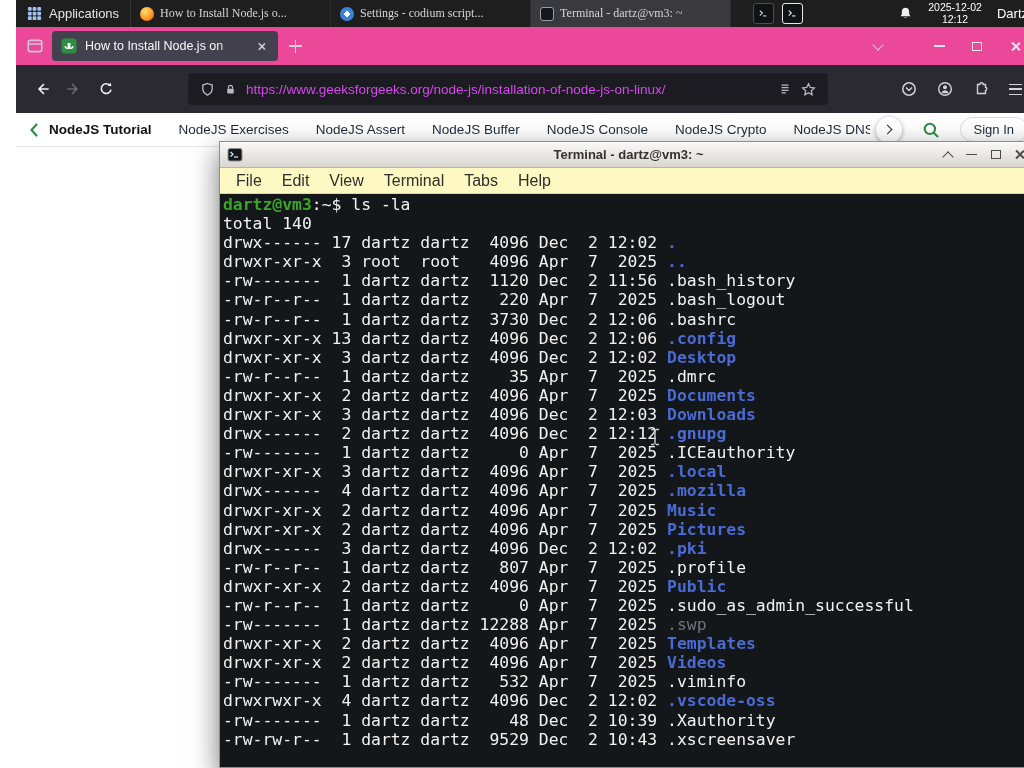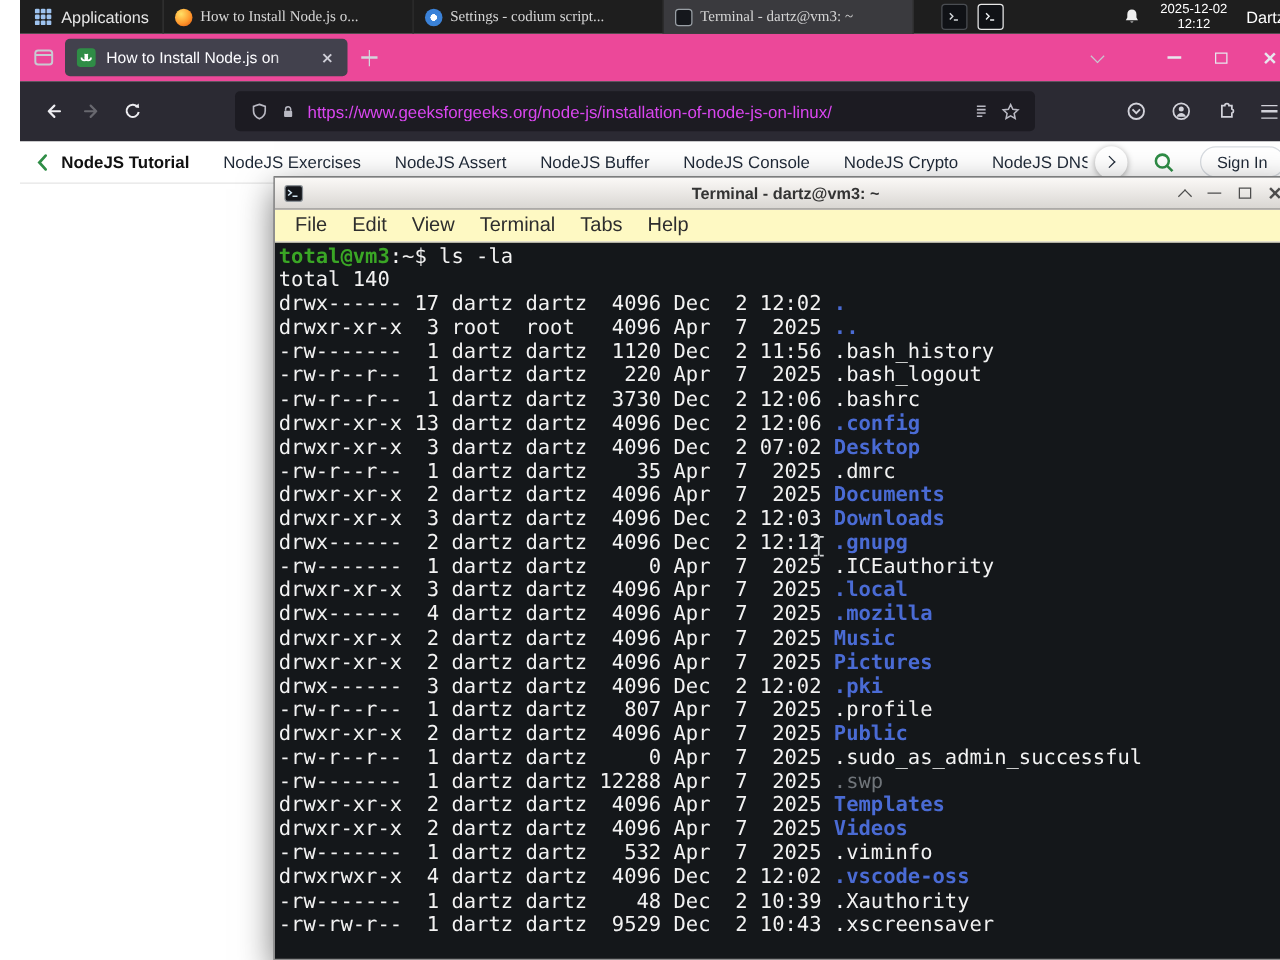--- a/index.html
+++ b/index.html
@@ -327,29 +327,29 @@
     <div class="t-menubar" id="terminal-menu">
         <span class="menu-item">File</span>
         <span class="menu-item">Edit</span>
         <span class="menu-item">View</span>
         <span class="menu-item">Terminal</span>
         <span class="menu-item">Tabs</span>
         <span class="menu-item">Help</span>
       </div>
     <div class="t-content">
       <div id="terminal-lines">
-          <div class="t-line"><span class="c-green">total@vm3</span><span class="c-fg">:~$ ls -la</span></div>
+          <div class="t-line"><span class="c-green">dartz@vm3</span><span class="c-fg">:~$ ls -la</span></div>
           <div class="t-line"><span class="c-fg">total 140</span></div>
           <div class="t-line"><span class="c-fg">drwx------ 17 dartz dartz  4096 Dec  2 12:02 </span><span class="c-dir">.</span></div>
           <div class="t-line"><span class="c-fg">drwxr-xr-x  3 root  root   4096 Apr  7  2025 </span><span class="c-dir">..</span></div>
           <div class="t-line"><span class="c-fg">-rw-------  1 dartz dartz  1120 Dec  2 11:56 </span><span class="c-fg">.bash_history</span></div>
           <div class="t-line"><span class="c-fg">-rw-r--r--  1 dartz dartz   220 Apr  7  2025 </span><span class="c-fg">.bash_logout</span></div>
           <div class="t-line"><span class="c-fg">-rw-r--r--  1 dartz dartz  3730 Dec  2 12:06 </span><span class="c-fg">.bashrc</span></div>
           <div class="t-line"><span class="c-fg">drwxr-xr-x 13 dartz dartz  4096 Dec  2 12:06 </span><span class="c-dir">.config</span></div>
-          <div class="t-line"><span class="c-fg">drwxr-xr-x  3 dartz dartz  4096 Dec  2 07:02 </span><span class="c-dir">Desktop</span></div>
+          <div class="t-line"><span class="c-fg">drwxr-xr-x  3 dartz dartz  4096 Dec  2 12:02 </span><span class="c-dir">Desktop</span></div>
           <div class="t-line"><span class="c-fg">-rw-r--r--  1 dartz dartz    35 Apr  7  2025 </span><span class="c-fg">.dmrc</span></div>
           <div class="t-line"><span class="c-fg">drwxr-xr-x  2 dartz dartz  4096 Apr  7  2025 </span><span class="c-dir">Documents</span></div>
           <div class="t-line"><span class="c-fg">drwxr-xr-x  3 dartz dartz  4096 Dec  2 12:03 </span><span class="c-dir">Downloads</span></div>
           <div class="t-line"><span class="c-fg">drwx------  2 dartz dartz  4096 Dec  2 12:12 </span><span class="c-dir">.gnupg</span></div>
           <div class="t-line"><span class="c-fg">-rw-------  1 dartz dartz     0 Apr  7  2025 </span><span class="c-fg">.ICEauthority</span></div>
           <div class="t-line"><span class="c-fg">drwxr-xr-x  3 dartz dartz  4096 Apr  7  2025 </span><span class="c-dir">.local</span></div>
           <div class="t-line"><span class="c-fg">drwx------  4 dartz dartz  4096 Apr  7  2025 </span><span class="c-dir">.mozilla</span></div>
           <div class="t-line"><span class="c-fg">drwxr-xr-x  2 dartz dartz  4096 Apr  7  2025 </span><span class="c-dir">Music</span></div>
           <div class="t-line"><span class="c-fg">drwxr-xr-x  2 dartz dartz  4096 Apr  7  2025 </span><span class="c-dir">Pictures</span></div>
           <div class="t-line"><span class="c-fg">drwx------  3 dartz dartz  4096 Dec  2 12:02 </span><span class="c-dir">.pki</span></div>

